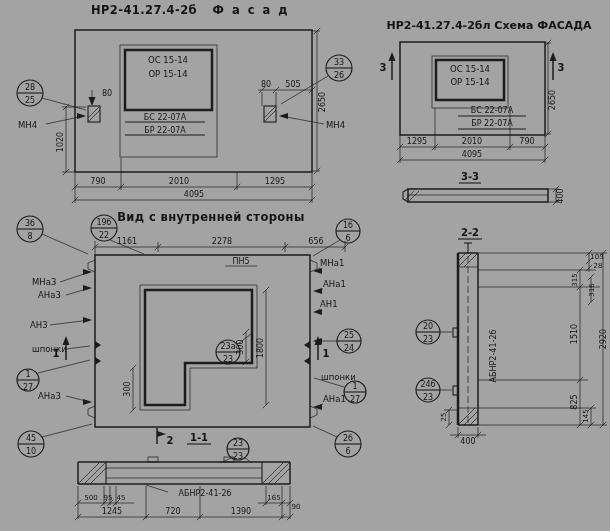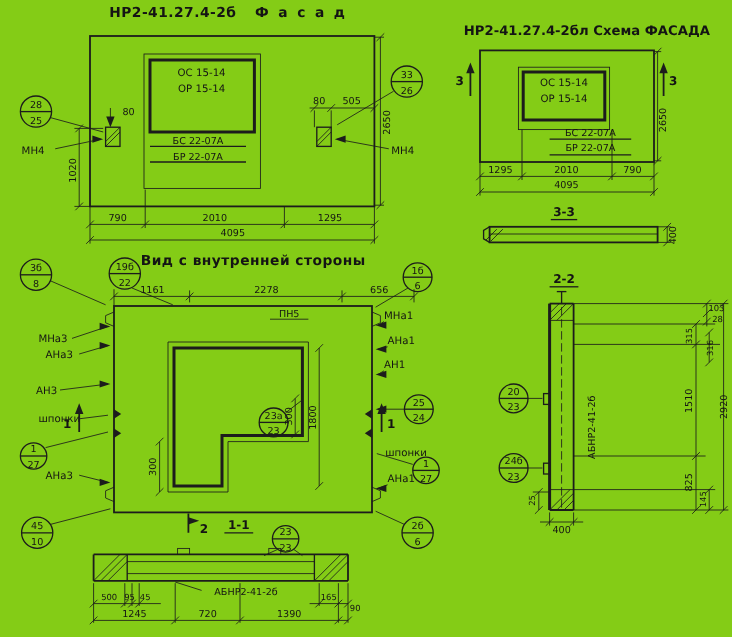--- a/index.html
+++ b/index.html
@@ -1,16 +1,16 @@
 <!DOCTYPE html>
 <html><head>
 <meta charset="utf-8">
 <style>
   html,body{margin:0;padding:0;background:#ddd}
-  .sheet{width:610px;height:531px;background:#84cc16;position:relative;overflow:hidden;
+  .sheet{width:610px;height:531px;background:#a3a3a3;position:relative;overflow:hidden;
          font-family:"DejaVu Sans",sans-serif}
   svg{display:block}
   .ln{stroke:#1c1c1c;fill:none;stroke-width:1.1}
   .med{stroke:#1c1c1c;fill:none;stroke-width:1.5}
   .thick{stroke:#1c1c1c;fill:none;stroke-width:2.5}
   .thin{stroke:#1c1c1c;fill:none;stroke-width:0.7}
   .dash{stroke:#1c1c1c;fill:none;stroke-width:0.7;stroke-dasharray:7 3}
   .fill{fill:#1c1c1c;stroke:none}
   text{fill:#141414;font-size:8.5px;font-family:"DejaVu Sans",sans-serif}
   .t7{font-size:7px}

